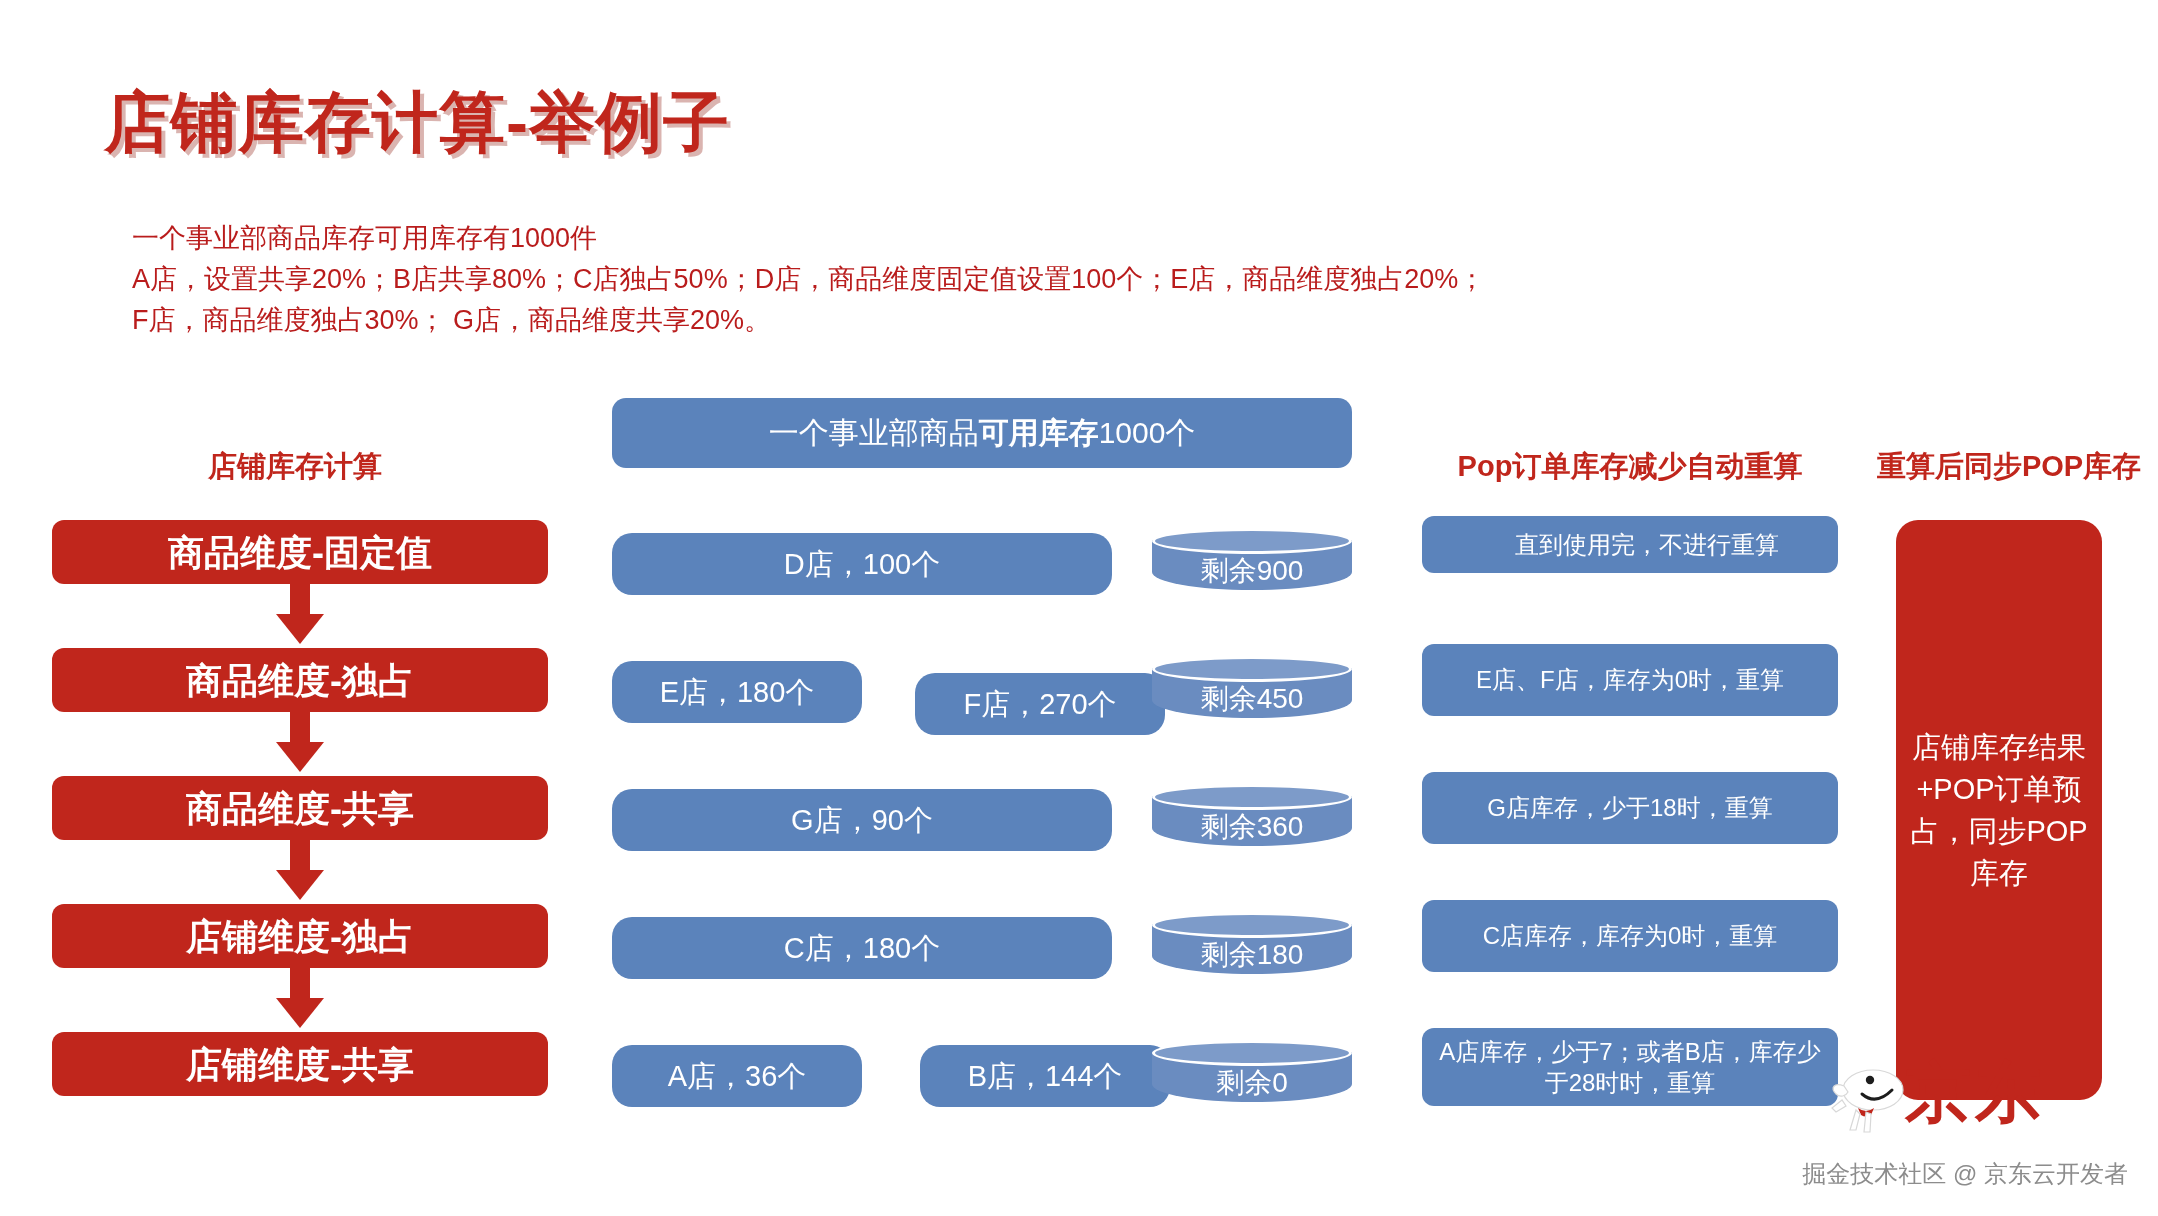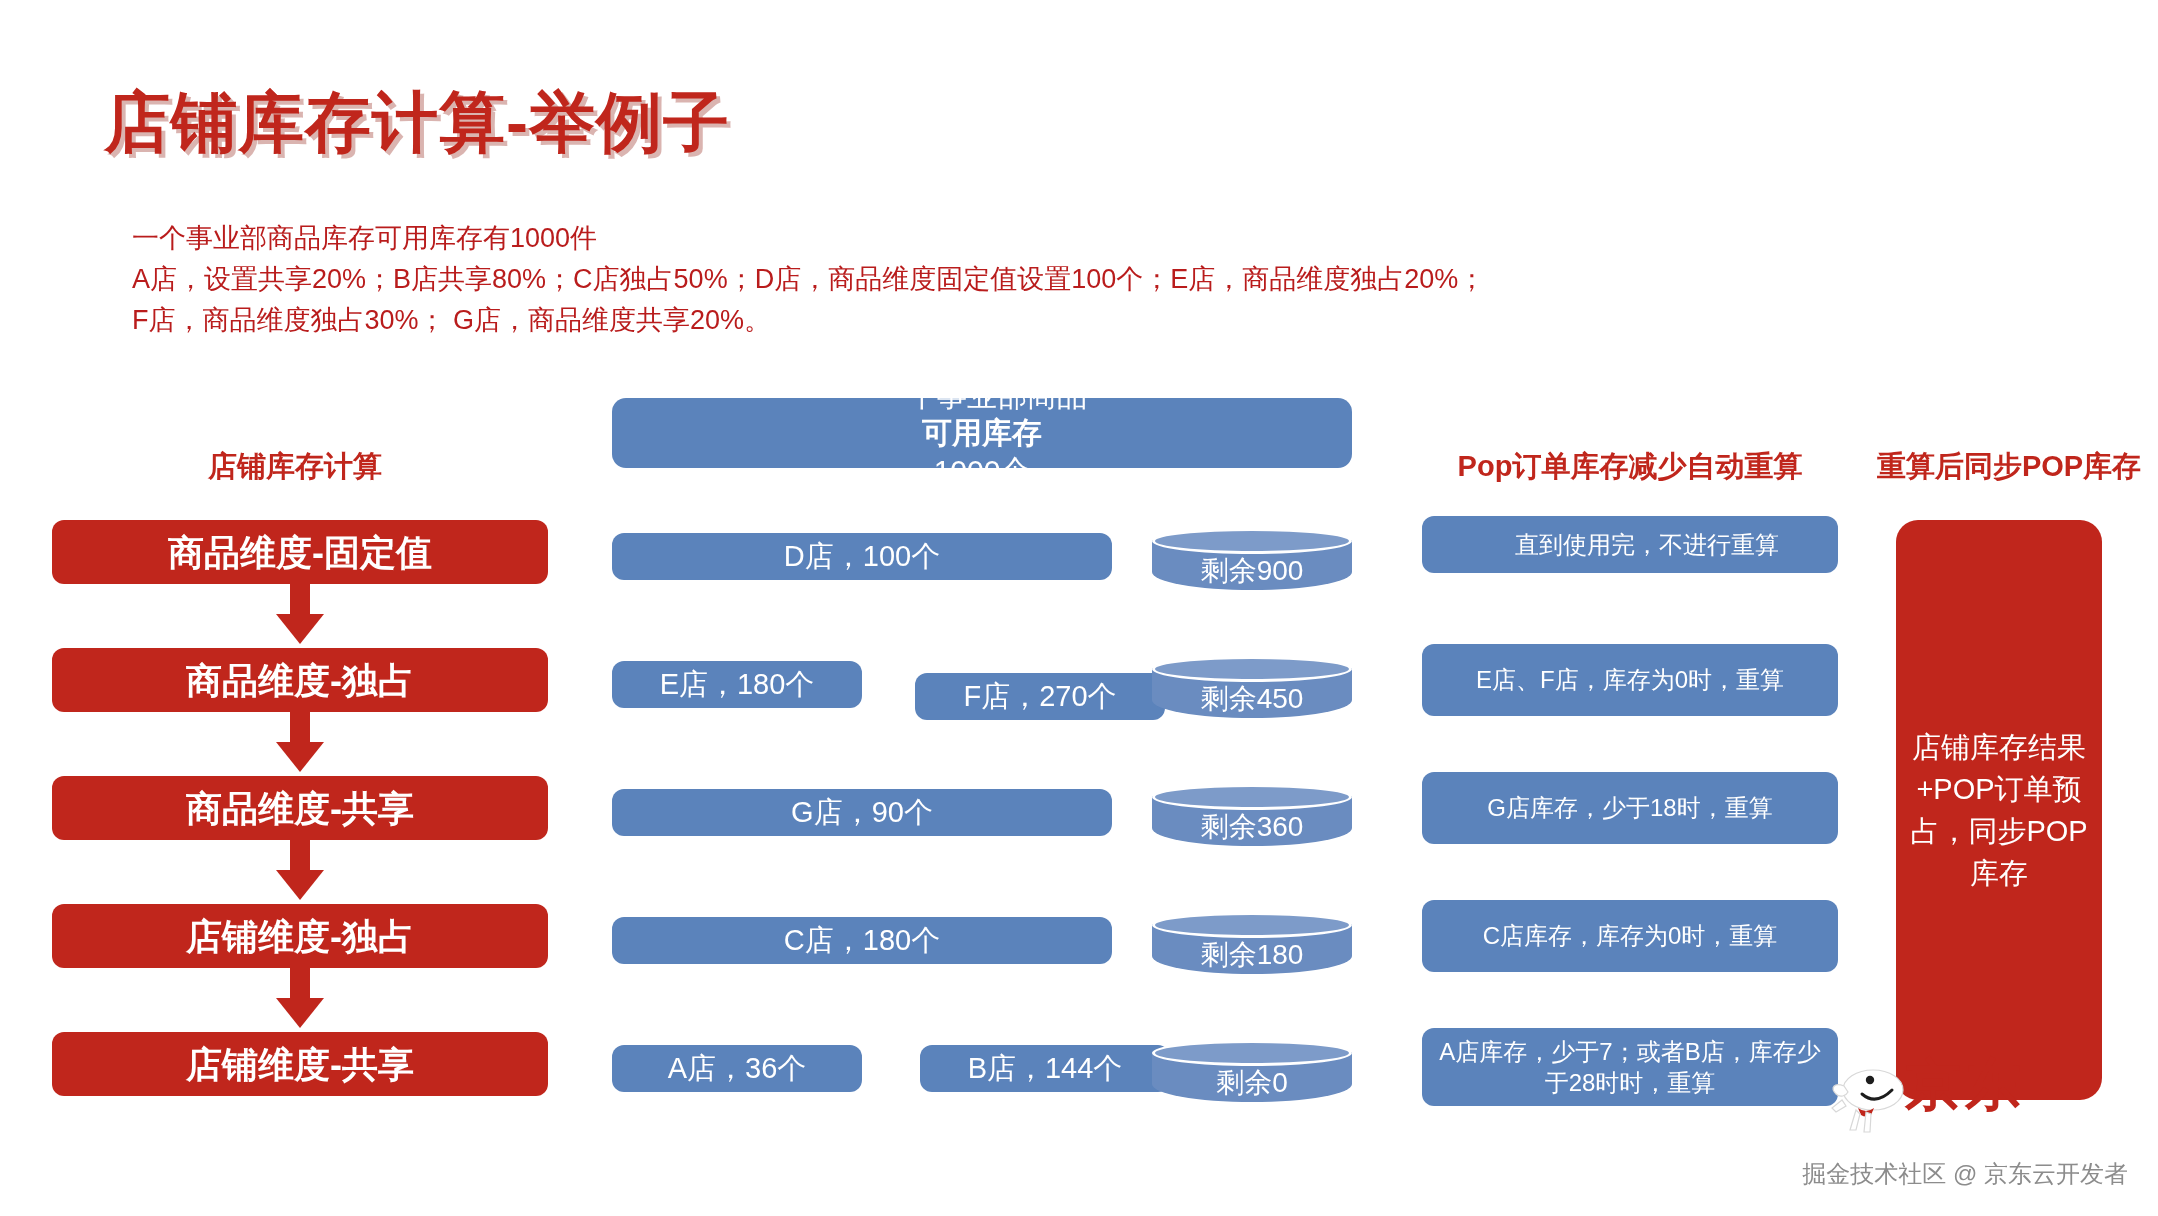--- a/index.html
+++ b/index.html
@@ -110,32 +110,31 @@
   }
 
   
   #mid-header {
     left: 612px;
     top: 398px;
     width: 740px;
     height: 70px;
     font-size: 30px;
     border-radius: 14px;
-    flex-direction: column;
   }
   #mid-header .hl {
     color: #ffffff;
     font-weight: bold;
   }
 
   
   .store-box {
-    height: 47px;
+    height: 62px;
     font-size: 29px;
-    border-radius: 12px;
+    border-radius: 20px;
   }
   .store-wide   { left: 612px; width: 500px; }
   .store-half-a { left: 612px; width: 250px; }
   .store-half-b { left: 880px; width: 250px; }
 
   #store-d  { top: 533px; }
   #store-e  { top: 661px; }
   #store-f  { top: 673px; margin-left: 35px; }
   #store-g  { top: 789px; }
   #store-c  { top: 917px; }
@@ -206,21 +205,21 @@
     height: 580px;
     border-radius: 22px;
     font-size: 29px;
     font-weight: normal;
     line-height: 1.45;
   }
   #jd-wordmark {
     position: absolute;
     left: 1905px;
     top: 1048px;
-    font-size: 56px;
+    font-size: 66px;
     font-weight: bold;
     color: #c0261c;
     letter-spacing: 4px;
     white-space: nowrap;
     z-index: 0;
   }
   #jd-dog {
     position: absolute;
     left: 1826px;
     top: 1056px;

